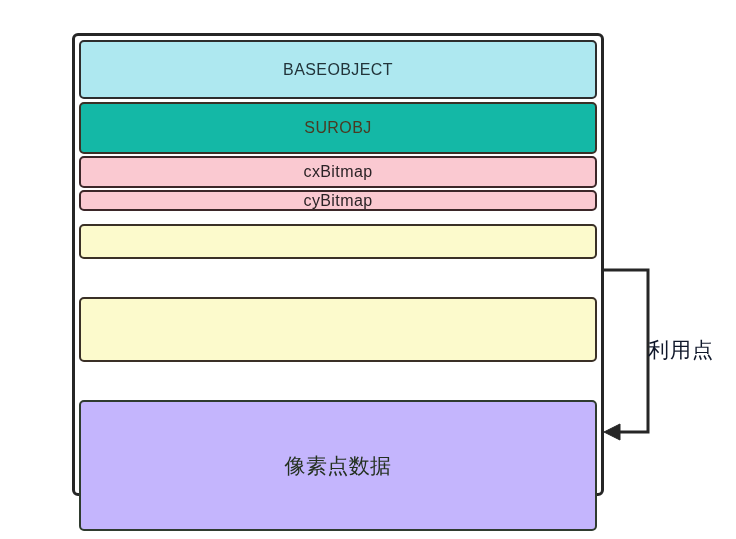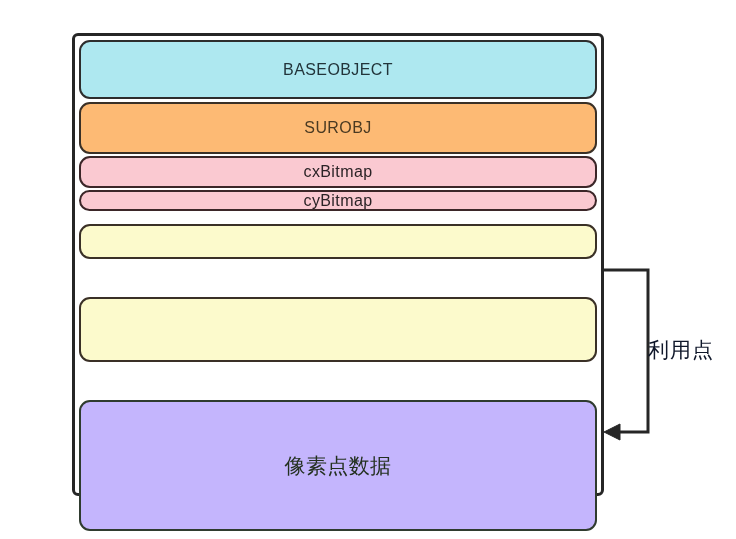--- a/index.html
+++ b/index.html
@@ -34,36 +34,36 @@
     width: 100%;
     height: 100%;
   }
 
   .field-row {
     position: absolute;
     left: 0;
     right: 0;
     box-sizing: border-box;
     border: 2px solid #737373;
-    border-radius: 11px;
+    border-radius: 5px;
     display: flex;
     align-items: center;
     justify-content: center;
     font-size: 16px;
     letter-spacing: 0.4px;
     white-space: nowrap;
   }
 
   .field-row.baseobject {
     background: #aee8f0;
     border-color: #2d2d2d;
     color: #22343a;
   }
   .field-row.surobj {
-    background: #fdba74;
+    background: #14b8a6;
     border-color: #3a3026;
     color: #4a3a22;
   }
   .field-row.filler {
     background: #fcfacc;
     border-color: #3a3026;
   }
   .field-row.highlight {
     background: #fac9d1;
     border-color: #3b2628;

